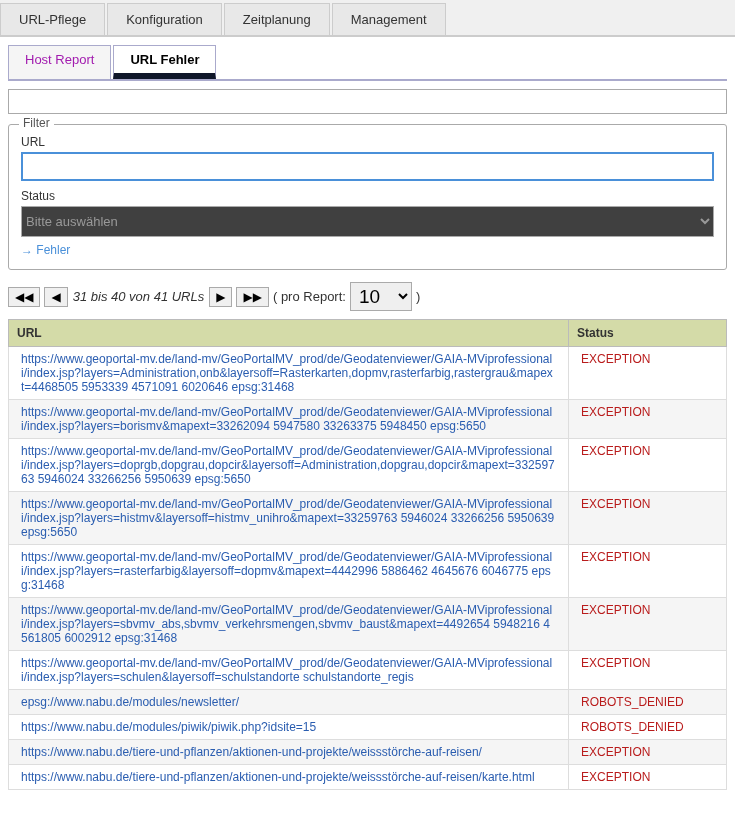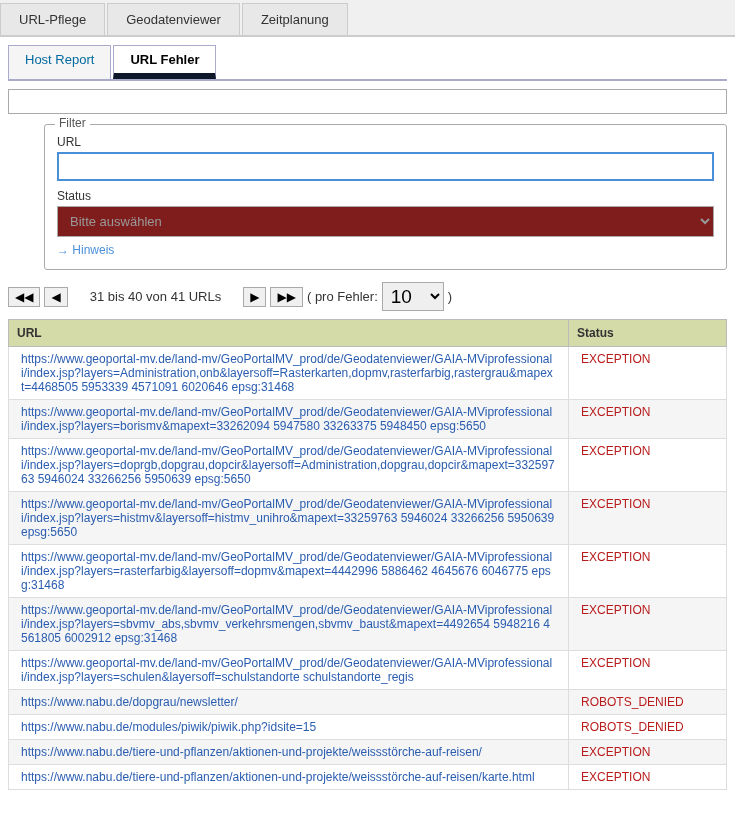--- a/index.html
+++ b/index.html
@@ -45,21 +45,21 @@
       display: flex;
       border-bottom: 2px solid #aac;
       margin-bottom: 8px;
     }
     .sub-tab {
       padding: 6px 16px;
       cursor: pointer;
       border: 1px solid #aac;
       border-bottom: none;
       background: #f5f5f5;
-      color: #0369a1;
+      color: #a21caf;
       font-size: 13px;
       margin-right: 2px;
     }
     .sub-tab.active {
       background: #fff;
       font-weight: bold;
       border-bottom: 6px solid #0f172a;
       color: #000;
     }
 
@@ -75,21 +75,20 @@
       outline: none;
     }
 
     
     .filter-box {
       border: 1px solid #aaa;
       border-radius: 3px;
       padding: 10px 12px 12px;
       margin-bottom: 12px;
       position: relative;
-      margin-left: 36px;
     }
     .filter-legend {
       position: absolute;
       top: -9px;
       left: 10px;
       background: #fff;
       padding: 0 4px;
       font-size: 12px;
       color: #555;
     }
@@ -102,24 +101,24 @@
     .filter-input {
       width: 100%;
       padding: 5px 6px;
       border: 2px solid #4a90d9;
       font-size: 13px;
       outline: none;
       margin-bottom: 8px;
     }
     .filter-select {
       width: 100%;
-      padding: 6px 8px;
-      border: 1px solid #aaa;
-      font-size: 13px;
-      background: #7f1d1d;
+      padding: 6px 0;
+      border: 1px solid #aaa;
+      font-size: 13px;
+      background: #404040;
       color: #999;
       outline: none;
     }
     .filter-link {
       color: #4a90d9;
       font-size: 12px;
       text-decoration: none;
       display: inline-block;
       margin-top: 6px;
       cursor: pointer;
@@ -135,21 +134,22 @@
     }
     .pagination button {
       padding: 2px 6px;
       border: 1px solid #aaa;
       background: #f0f0f0;
       cursor: pointer;
       font-size: 12px;
       min-width: 22px;
     }
     .pagination .page-info {
-      margin: 0 18px;
+      margin: 0 1px;
+      font-style: italic;
     }
     .pagination select {
       padding: 2px 4px;
       font-size: 19px;
       border: 1px solid #aaa;
     }
 
     
     .data-table {
       width: 100%;
@@ -184,22 +184,23 @@
       color: #b91c1c;
     }
     .col-url { width: 78%; }
     .col-status { width: 22%; }
   </style>
 </head>
 <body>
 
 <div class="top-nav">
   <div class="top-nav-tab">URL-Pflege</div>
-  <div class="top-nav-tab">Geodatenviewer</div>
+  <div class="top-nav-tab">Konfiguration</div>
   <div class="top-nav-tab">Zeitplanung</div>
+  <div class="top-nav-tab">Management</div>
 </div>
 
 <div class="content">
 
   <div class="sub-tabs">
     <div class="sub-tab">Host Report</div>
     <div class="sub-tab active">URL Fehler</div>
   </div>
 
   <div class="search-bar-container">
@@ -212,30 +213,30 @@
     <label class="filter-label">URL</label>
     <input type="text" class="filter-input" value="" style="">
 
     <label class="filter-label">Status</label>
     <select class="filter-select">
       <option>Bitte auswählen</option>
       <option>EXCEPTION</option>
       <option>ROBOTS_DENIED</option>
     </select>
 
-    <a class="filter-link">→ Hinweis</a>
+    <a class="filter-link">→ Fehler</a>
   </div>
 
   <div class="pagination">
     <button>◀◀</button>
     <button>◀</button>
     <span class="page-info">31 bis 40 von 41 URLs</span>
     <button>▶</button>
     <button>▶▶</button>
-    <span>( pro Fehler:</span>
+    <span>( pro Report:</span>
     <select>
       <option>10</option>
       <option>25</option>
       <option>50</option>
       <option>100</option>
     </select>
     <span>)</span>
   </div>
 
   <table class="data-table">
@@ -268,21 +269,21 @@
         </tr>
         <tr>
           <td class="url-cell col-url">https://www.geoportal-mv.de/land-mv/GeoPortalMV_prod/de/Geodatenviewer/GAIA-MViprofessionali/index.jsp?layers=sbvmv_abs,sbvmv_verkehrsmengen,sbvmv_baust&amp;mapext=4492654 5948216 4561805 6002912 epsg:31468</td>
           <td class="status-cell col-status">EXCEPTION</td>
         </tr>
         <tr>
           <td class="url-cell col-url">https://www.geoportal-mv.de/land-mv/GeoPortalMV_prod/de/Geodatenviewer/GAIA-MViprofessionali/index.jsp?layers=schulen&amp;layersoff=schulstandorte schulstandorte_regis</td>
           <td class="status-cell col-status">EXCEPTION</td>
         </tr>
         <tr>
-          <td class="url-cell col-url">https://www.nabu.de/dopgrau/newsletter/</td>
+          <td class="url-cell col-url">epsg://www.nabu.de/modules/newsletter/</td>
           <td class="status-cell col-status">ROBOTS_DENIED</td>
         </tr>
         <tr>
           <td class="url-cell col-url">https://www.nabu.de/modules/piwik/piwik.php?idsite=15</td>
           <td class="status-cell col-status">ROBOTS_DENIED</td>
         </tr>
         <tr>
           <td class="url-cell col-url">https://www.nabu.de/tiere-und-pflanzen/aktionen-und-projekte/weissstörche-auf-reisen/</td>
           <td class="status-cell col-status">EXCEPTION</td>
         </tr>

